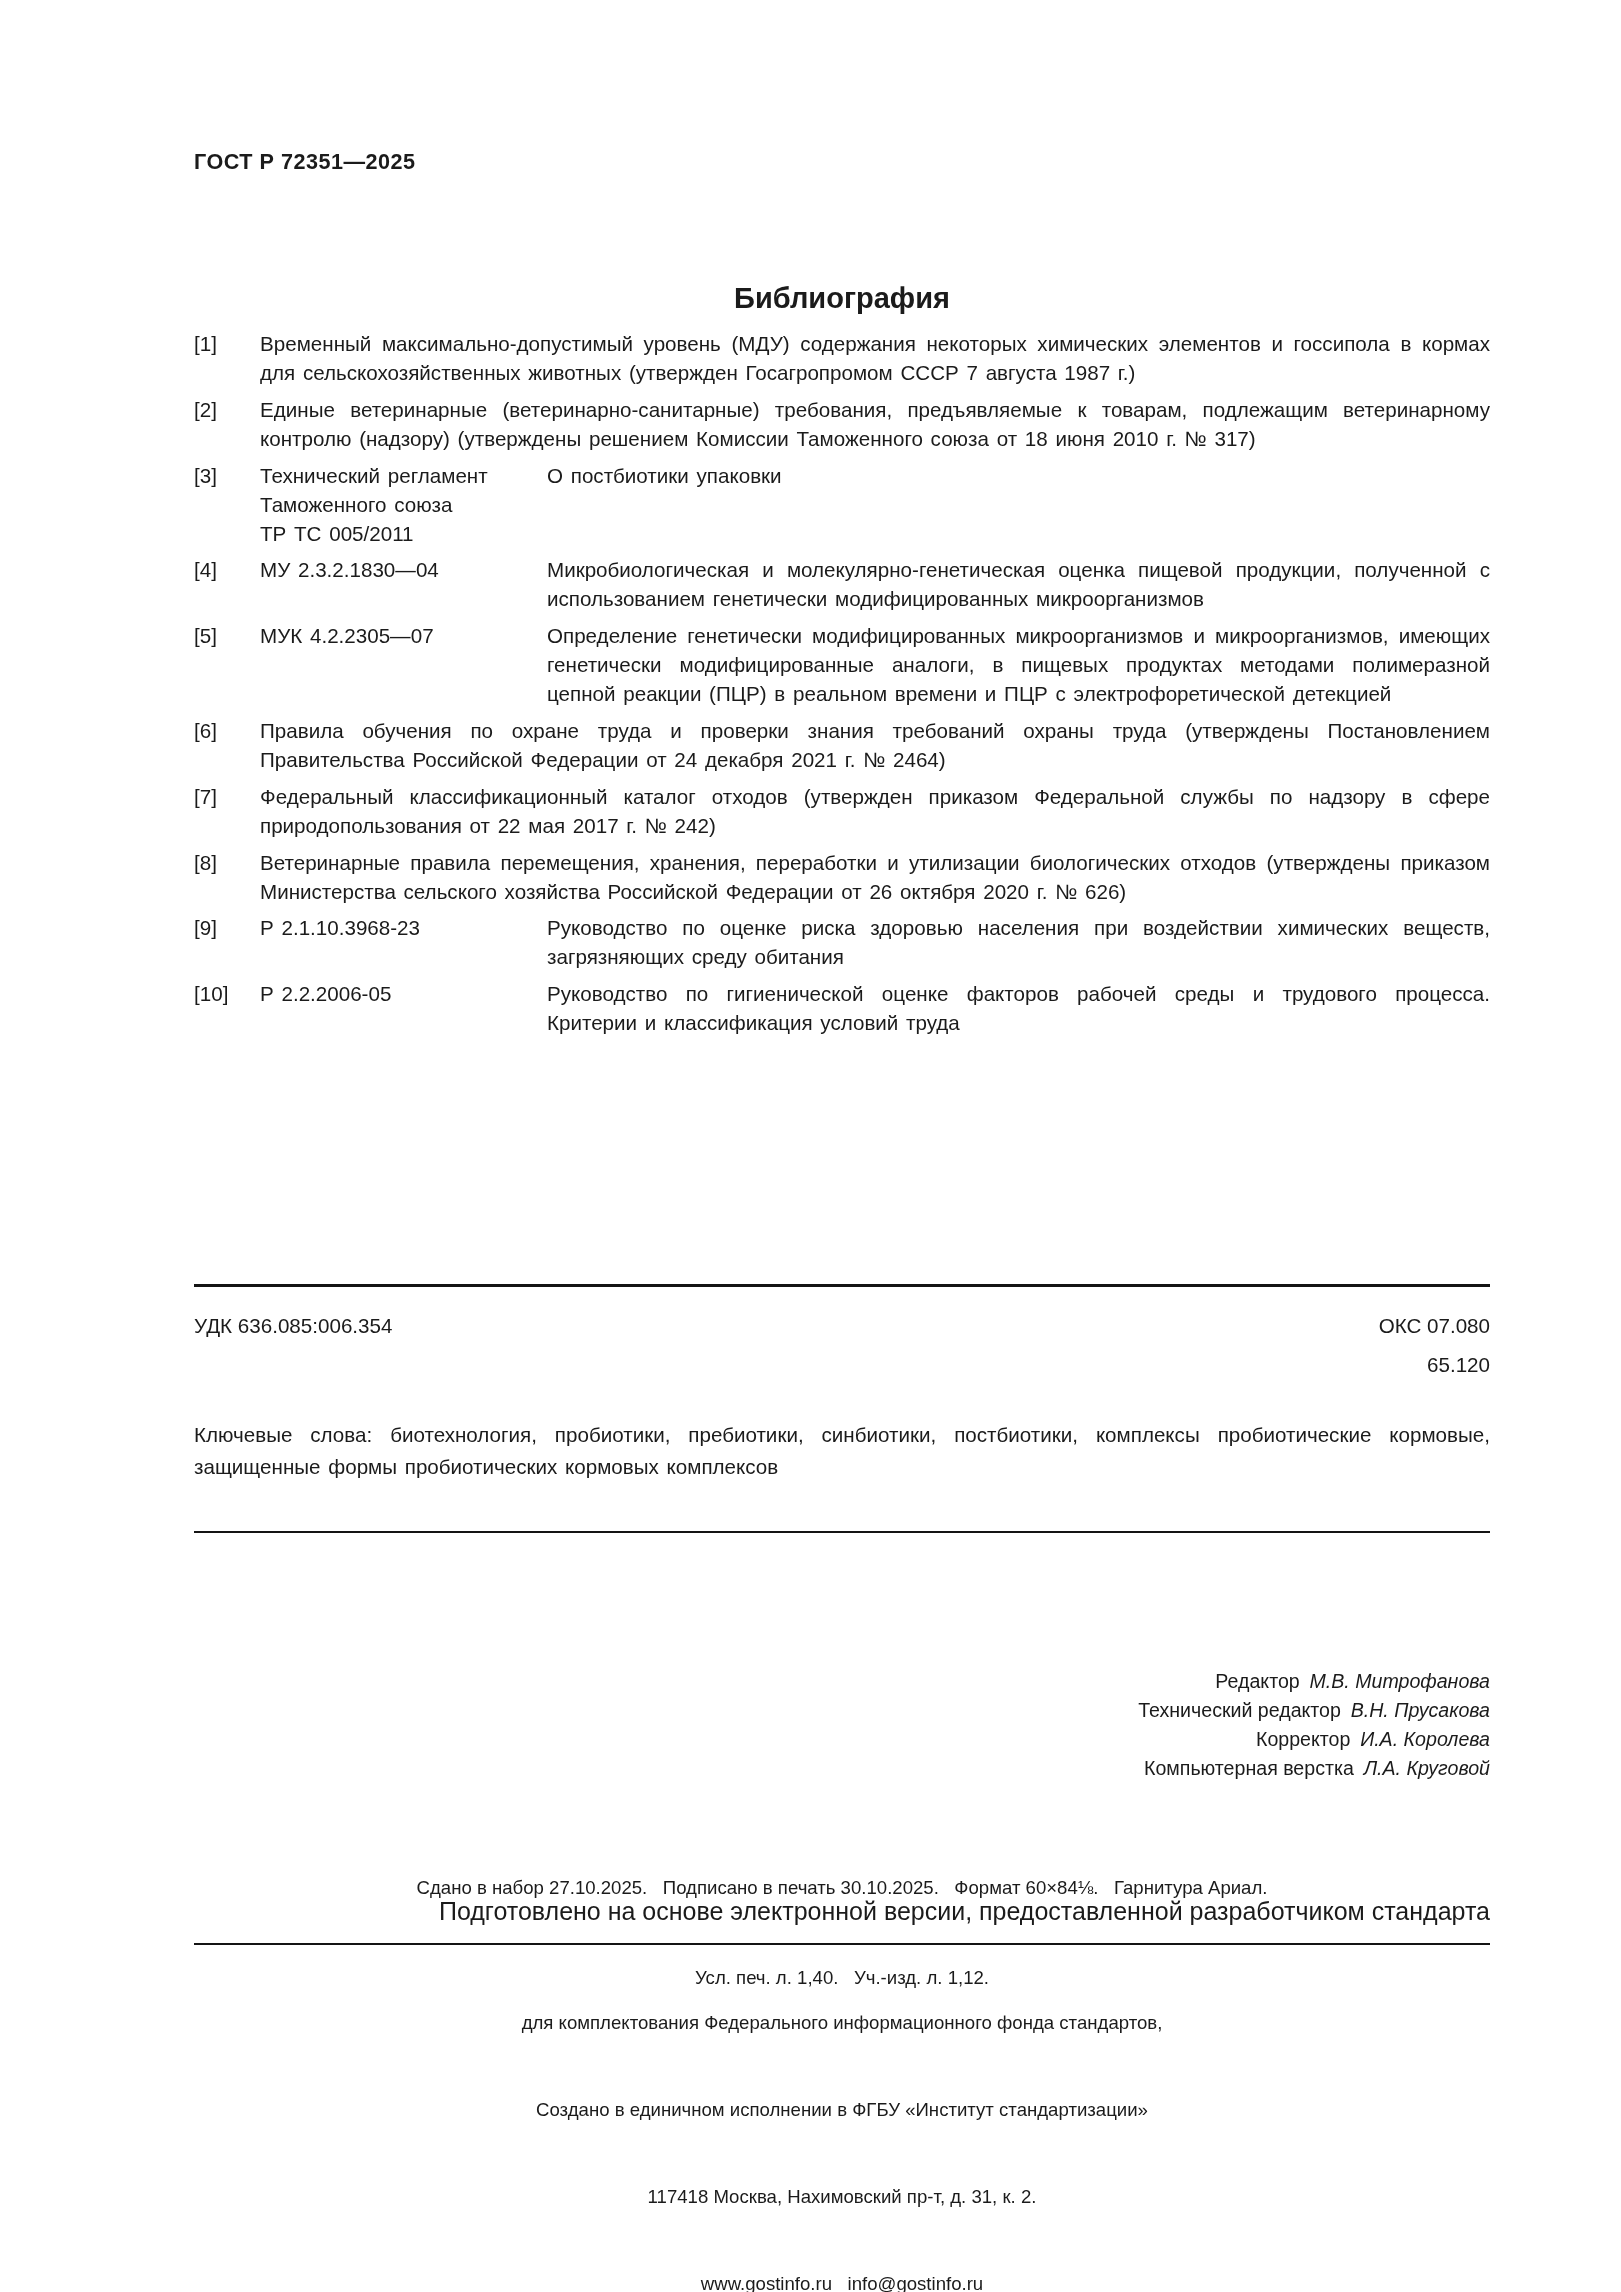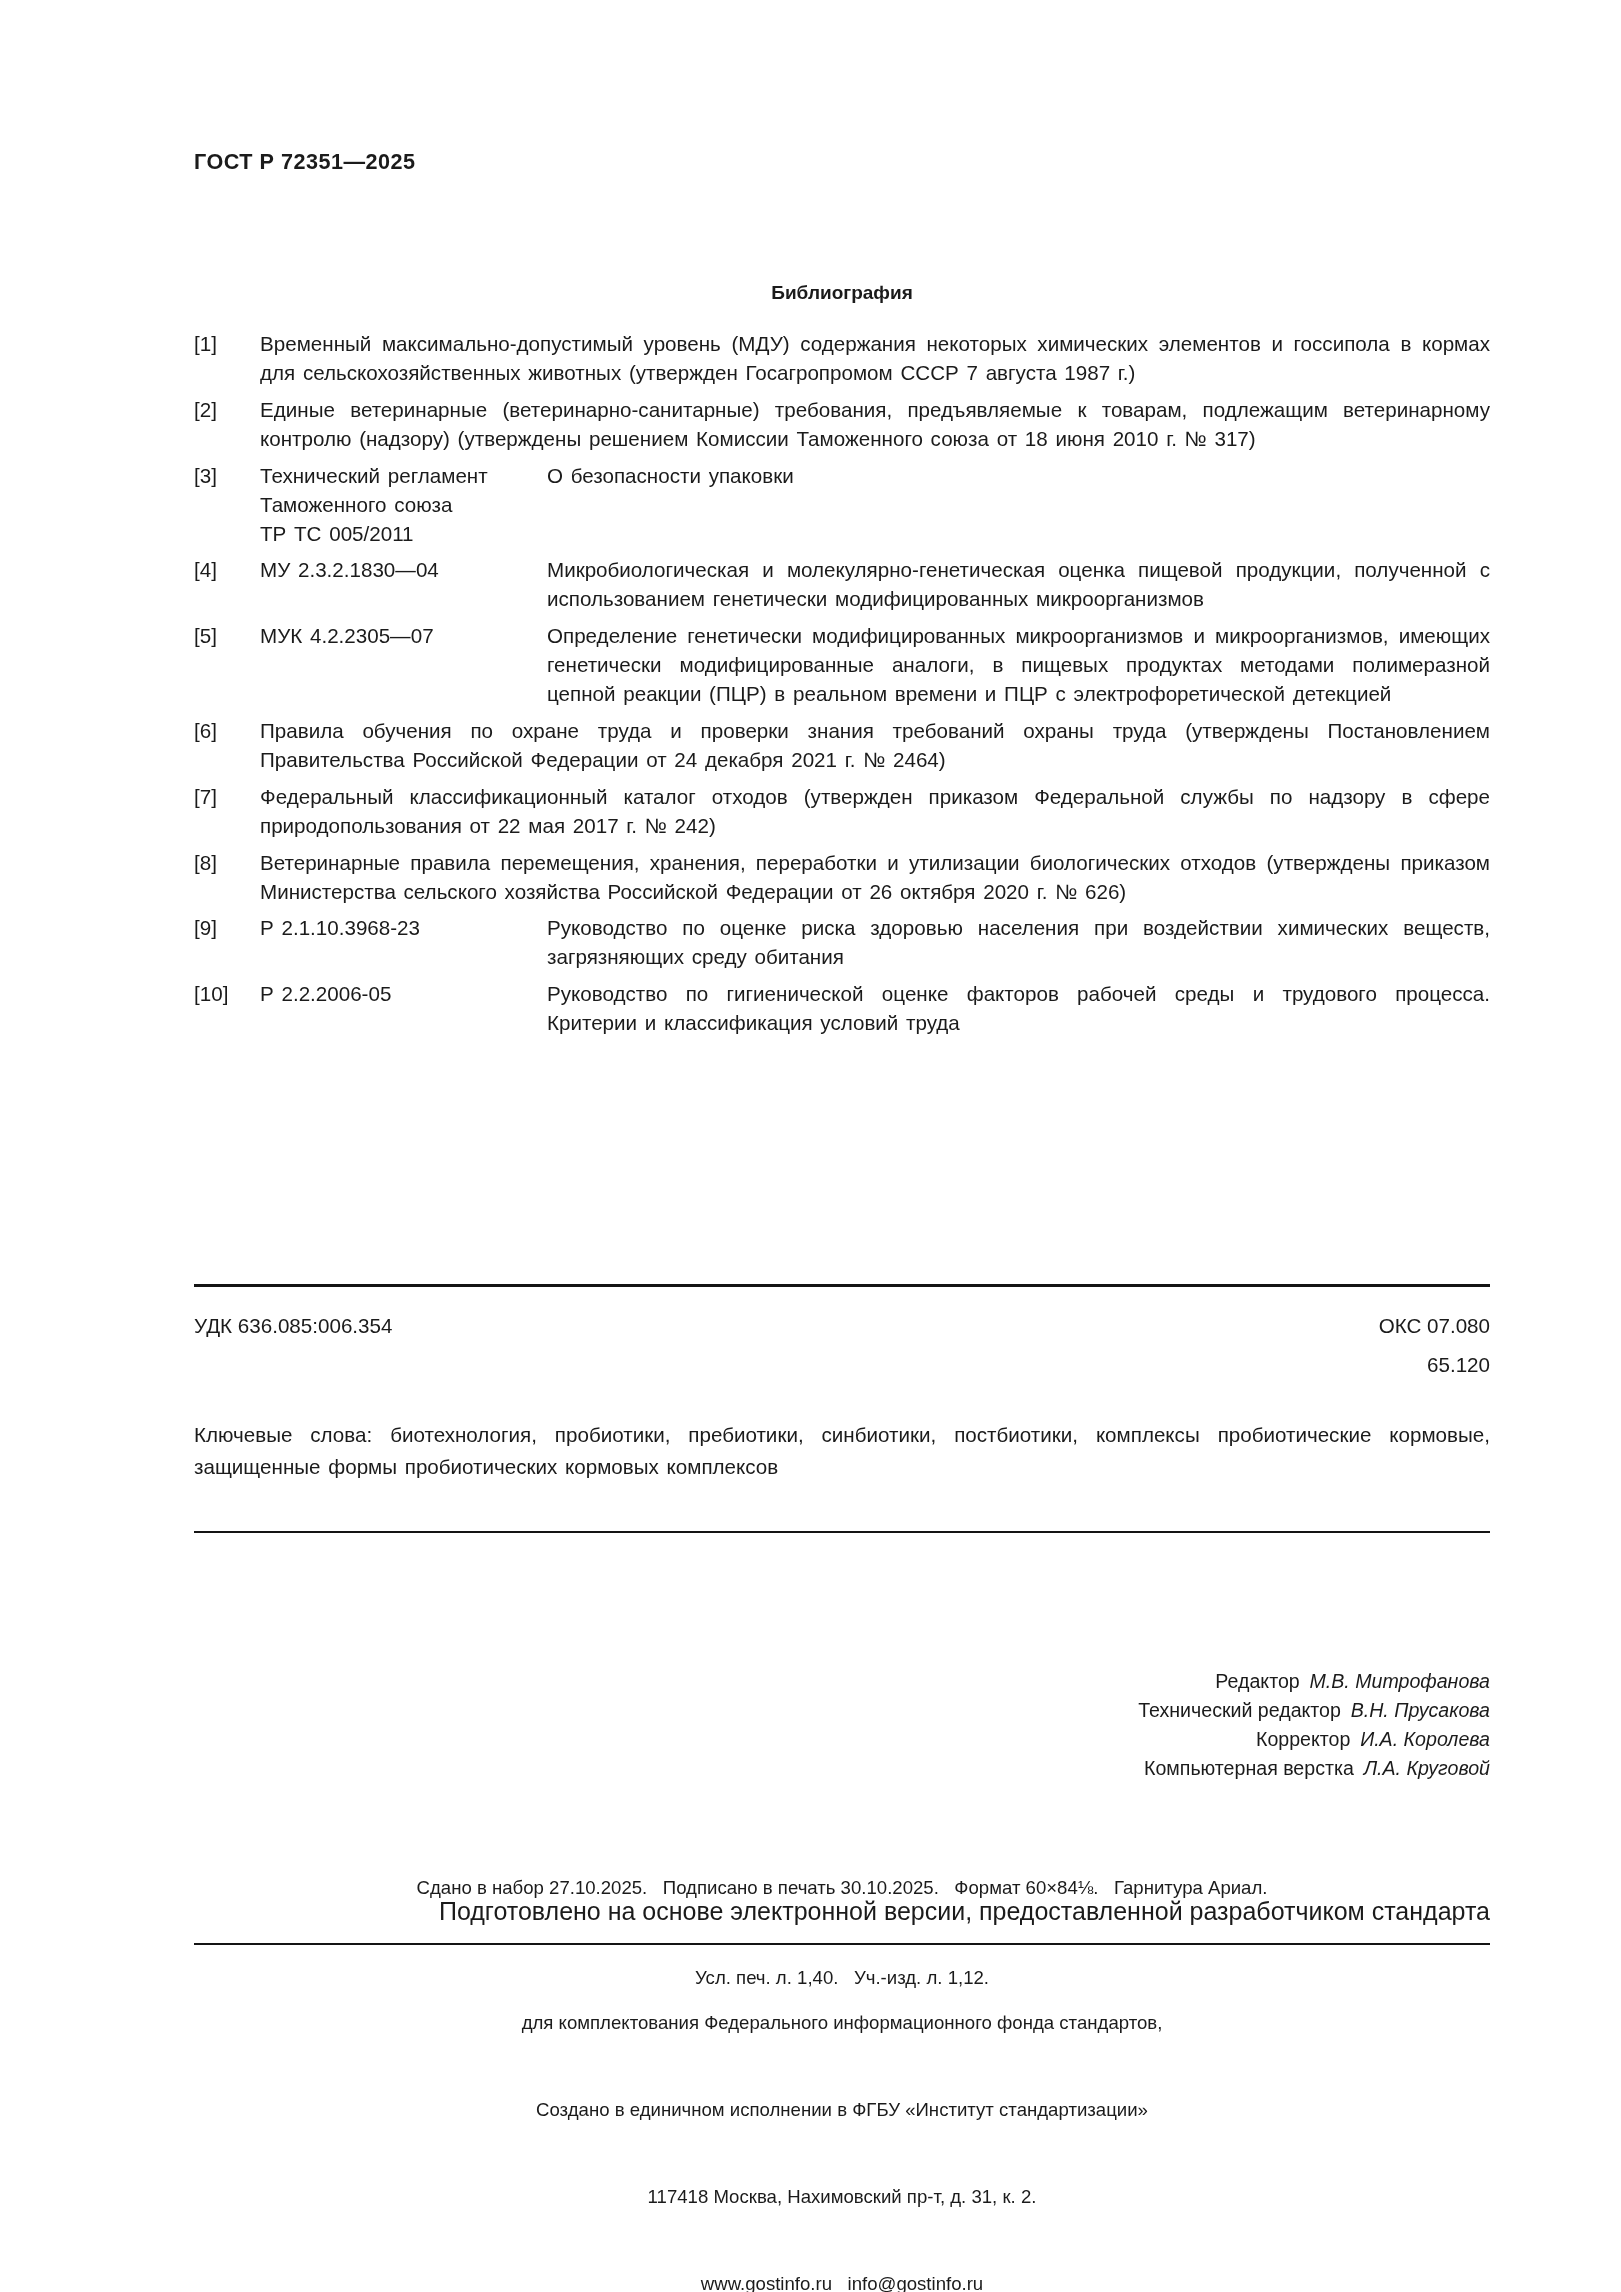--- a/index.html
+++ b/index.html
@@ -25,21 +25,21 @@
     letter-spacing: 0.5px;
     white-space: nowrap;
   }
   .bib-title {
     position: absolute;
     left: 194px;
     top: 282px;
     width: 1296px;
     margin: 0;
     text-align: center;
-    font-size: 19px;
+    font-size: 29px;
     font-weight: bold;
   }
   .entries {
     position: absolute;
     left: 194px;
     top: 329px;
     width: 1296px;
     font-size: 20.6px;
     line-height: 29px;
     word-spacing: 2px;
@@ -156,21 +156,21 @@
     <div class="entry">
       <div class="num">[2]</div>
       <div class="text">Единые ветеринарные (ветеринарно-санитарные) требования, предъявляемые к товарам, подлежащим ветеринарному контролю (надзору) (утверждены решением Комиссии Таможенного союза от 18 июня 2010 г. № 317)</div>
     </div>
 
     <div class="entry">
       <div class="num">[3]</div>
       <div class="desig">Технический регламент
 Таможенного союза
 ТР ТС 005/2011</div>
-      <div class="text">О безопасности упаковки</div>
+      <div class="text">О постбиотики упаковки</div>
     </div>
 
     <div class="entry">
       <div class="num">[4]</div>
       <div class="desig">МУ 2.3.2.1830—04</div>
       <div class="text">Микробиологическая и молекулярно-генетическая оценка пищевой продукции, полученной с использованием генетически модифицированных микроорганизмов</div>
     </div>
 
     <div class="entry">
       <div class="num">[5]</div>

